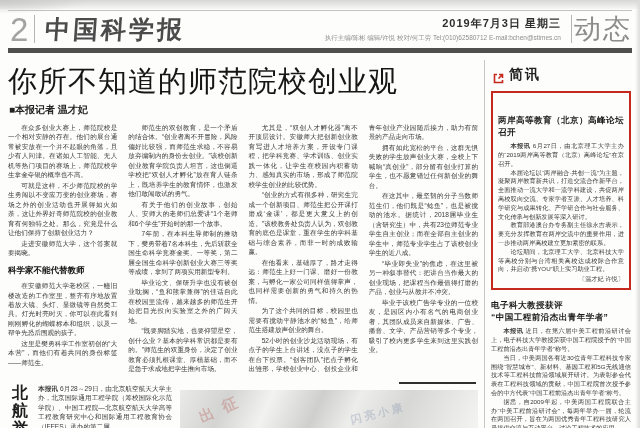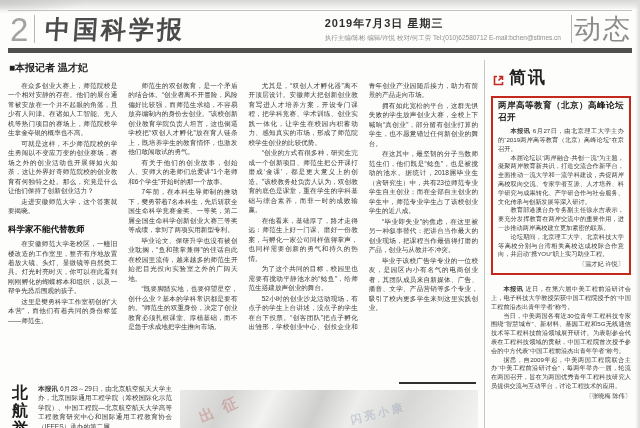--- a/index.html
+++ b/index.html
@@ -15,41 +15,41 @@
   
   .top-rule{position:absolute;top:10px;left:8px;width:624px;height:1px;background:#c2c2c0;}
   .header-row{position:absolute;top:12px;left:8px;width:624px;height:34px;
         display:flex;align-items:center;}
   .page-num{font-size:33px;line-height:33px;font-weight:300;color:#a3a3a1;padding:0 6px 0 2px;}
   .vr{width:1px;background:#b5b5b3;height:28px;}
   .masthead{font-family:"DejaVu Serif","Liberation Serif",serif;font-weight:bold;
         font-size:25px;color:#4b4b4b;letter-spacing:3px;margin-left:10px;
         transform:skewX(-4deg);white-space:nowrap;}
   .spacer{flex:1;}
-  .pub-info{margin-right:10px;}
+  .pub-info{text-align:right;margin-right:10px;}
   .pub-date{font-size:11px;font-weight:bold;color:#2e2e2e;letter-spacing:1px;}
   .pub-staff{font-size:6.5px;color:#8f8f8d;margin-top:3px;white-space:nowrap;}
   .section-name{font-size:27px;color:#8c8c8a;font-weight:500;letter-spacing:2px;
         margin-left:2px;white-space:nowrap;}
   .thick-bar{position:absolute;top:48px;left:8px;width:624px;height:5px;background:#4f4f4d;}
 
   
   .content{position:absolute;top:56px;left:8px;width:624px;height:372px;display:flex;}
   .main-col{width:470px;position:relative;}
   .col-rule{width:1px;background:#c6c6c4;margin:4px 6px 0 6px;height:368px;}
   .rail{width:140px;overflow:hidden;}
 
   
   .headline{margin:8px 0 0 0;font-size:29px;line-height:34px;font-weight:500;
         color:#161616;letter-spacing:1px;white-space:nowrap;}
   .byline{font-size:10px;font-weight:bold;color:#222;margin:5px 0 6px 1px;}
   .article-body{height:258px;overflow:hidden;column-count:4;column-gap:11px;
         font-size:6.6px;line-height:1.44;text-align:justify;color:#3a3a3a;}
   .body-p{margin:0 0 1px 0;text-indent:2em;}
-  .sub-head{font-size:8.5px;color:#111;margin:7px 0 4px 0;font-weight:bold;break-inside:avoid;}
+  .sub-head{font-size:8.5px;color:#111;margin:7px 0 4px 0;font-weight:bold;break-inside:avoid;font-family:Liberation Mono, monospace;}
 
   
   .bottom-row{position:absolute;left:0;top:326px;width:470px;height:46px;display:flex;}
   .bottom-left{width:172px;display:flex;}
   .v-title{width:24px;display:flex;flex-direction:column;align-items:center;padding-top:2px;}
   .v-char{font-size:16px;font-weight:600;color:#1d1d1d;line-height:1.12;}
   .bl-text{margin:2px 8px 0 6px;font-size:6.6px;line-height:1.44;text-align:justify;
         color:#3a3a3a;flex:1;}
   .bl-text strong{font-weight:bold;}
   .photo{position:relative;flex:1;margin-top:8px;overflow:hidden;border-radius:1px;
@@ -57,23 +57,23 @@
                    #ededeb 58%,#d7d7d5 74%,#f4f4f2 100%);}
   .wm{position:absolute;font-weight:bold;font-size:15px;opacity:.38;letter-spacing:3px;
         white-space:nowrap;}
   .wm-0{left:18px;top:10px;transform:rotate(-24deg);}
   .wm-1{left:170px;top:16px;transform:rotate(-14deg);font-size:11px;}
   .end-rule{position:absolute;left:399px;top:382px;width:77px;height:2px;background:#303030;}
 
   
   .rail-head{display:flex;align-items:center;margin:10px 0 7px 2px;}
   .briefs-icon{width:11px;height:11px;margin-right:5px;display:inline-block;}
-  .rail-label{font-size:17px;font-weight:bold;color:#222;letter-spacing:2px;}
+  .rail-label{font-size:14px;font-weight:bold;color:#222;letter-spacing:2px;}
   .brief{margin-bottom:9px;}
-  .brief-highlight{border:2px solid #c5281c;padding:2px 5px 4px 5px;margin-bottom:10px;}
+  .brief-highlight{border:2px solid #c5281c;padding:22px 5px 4px 5px;margin-bottom:10px;}
   .brief-title{margin:0 0 4px 0;font-size:8.6px;line-height:1.35;font-weight:bold;
         color:#1c1c1c;white-space:pre-line;letter-spacing:.4px;}
   .brief-p{margin:0;font-size:6.2px;line-height:1.42;text-align:justify;color:#3a3a3a;
         text-indent:2em;}
   .brief-p strong{font-weight:bold;}
   .brief-byline{font-size:6.2px;color:#3a3a3a;text-align:right;margin-top:1px;}
 </style>
 </head>
 <body>
 
@@ -92,20 +92,21 @@
       <div class="pub-staff">执行主编/陈彬 编辑/许悦 校对/何工劳 Tel:(010)62580712 E-mail:bchen@stimes.cn</div>
     </div>
     <div class="vr"></div>
     <div class="section-name">动态</div>
   </div>
   <div class="thick-bar"></div>
 
   <div class="content">
 
     <div class="main-col">
+      <h1 class="headline">你所不知道的师范院校创业观</h1>
       <div class="byline">■本报记者 温才妃</div>
       <div class="article-body">
           <p class="body-p">在众多创业大赛上，师范院校是一个相对安静的存在。他们的展台通常被安放在一个并不起眼的角落，且少有人问津。在诸如人工智能、无人机等热门项目的赛场上，师范院校学生拿金夺银的概率也不高。</p>
           <p class="body-p">可就是这样，不少师范院校的学生勇闯以不变应万变的创业赛场，赛场之外的创业活动也开展得如火如荼，这让外界好奇师范院校的创业教育有何独特之处。那么，究竟是什么让他们保持了创新创业活力？</p>
           <p class="body-p">走进安徽师范大学，这个答案就要揭晓。</p>
           <h3 class="sub-head">科学家不能代替教师</h3>
           <p class="body-p">在安徽师范大学老校区，一幢旧楼改造的工作室里，整齐有序地放置着放大镜、头灯、显微镜等自然类工具。灯光时亮时灭，你可以在此看到刚刚孵化的蝴蝶标本和组织，以及一帮争先恐后围观的孩子。</p>
           <p class="body-p">这里是樊勇科学工作室初创的“大本营”，而他们有着共同的身份标签——师范生。</p>
           <p class="body-p">师范生的双创教育，是一个矛盾的结合体。“创业者离不开冒险，风险偏好比较强，而师范生求稳，不容易放弃编制内的身份去创业。”该校创新创业教育学院负责人坦言，这也倒逼学校把“双创人才孵化”放在育人链条上，既培养学生的教育情怀，也激发他们敢闯敢试的勇气。</p>
           <p class="body-p">有关于他们的创业故事，创始人、安师大的老师们总爱讲“1个老师和6个学生”开始时的那一个故事。</p>
@@ -154,20 +155,22 @@
       <div>
           <article class="brief brief-highlight">
             <h2 class="brief-title">两岸高等教育（北京）高峰论坛召开</h2>
             <p class="brief-p"><strong>本报讯</strong> 6月27日，由北京理工大学主办的“2019两岸高等教育（北京）高峰论坛”在京召开。</p>
             <p class="brief-p">本届论坛以“两岸融合·共创一流”为主题，凝聚两岸教育新共识，打造交流合作新平台，全面推动一流大学和一流学科建设，共促两岸高校双向交流、专家学者互派、人才培养、科学研究与成果转化、产学研合作与社会服务、文化传承与创新发展等深入研讨。</p>
             <p class="brief-p">教育部港澳台办专务副主任徐永吉表示，要充分发挥教育在两岸交流中的重要作用，进一步推动两岸高校建立更加紧密的联系。</p>
             <p class="brief-p">论坛期间，北京理工大学、北京科技大学等高校分别与台湾相关高校达成校际合作意向，并启动“携YOU”职上实习助业工程。</p>
             <div class="brief-byline">〔温才妃 许悦〕</div>
           </article>
           <article class="brief">
+            <h2 class="brief-title">电子科大教授获评
+“中国工程前沿杰出青年学者”</h2>
             <p class="brief-p"><strong>本报讯</strong> 近日，在第六届中美工程前沿研讨会上，电子科技大学教授荣获中国工程院授予的“中国工程前沿杰出青年学者”称号。</p>
             <p class="brief-p">当日，中美两国各有近30位青年工程科技专家围绕“智慧城市”、新材料、基因工程和5G无线通信技术等工程科技前沿领域展开研讨。为表彰参会代表在工程科技领域的贡献，中国工程院首次授予参会的中方代表“中国工程前沿杰出青年学者”称号。</p>
             <p class="brief-p">据悉，自2009年起，中美两国工程院联合主办“中美工程前沿研讨会”，每两年举办一届，轮流在两国召开，旨在为两国优秀青年工程科技研究人员提供交流与互动平台，讨论工程技术的应用。</p>
             <div class="brief-byline">〔张晓梅 陈伟〕</div>
           </article>
         </div>
     </aside>
   </div>
 
   <div class="end-rule"></div>

